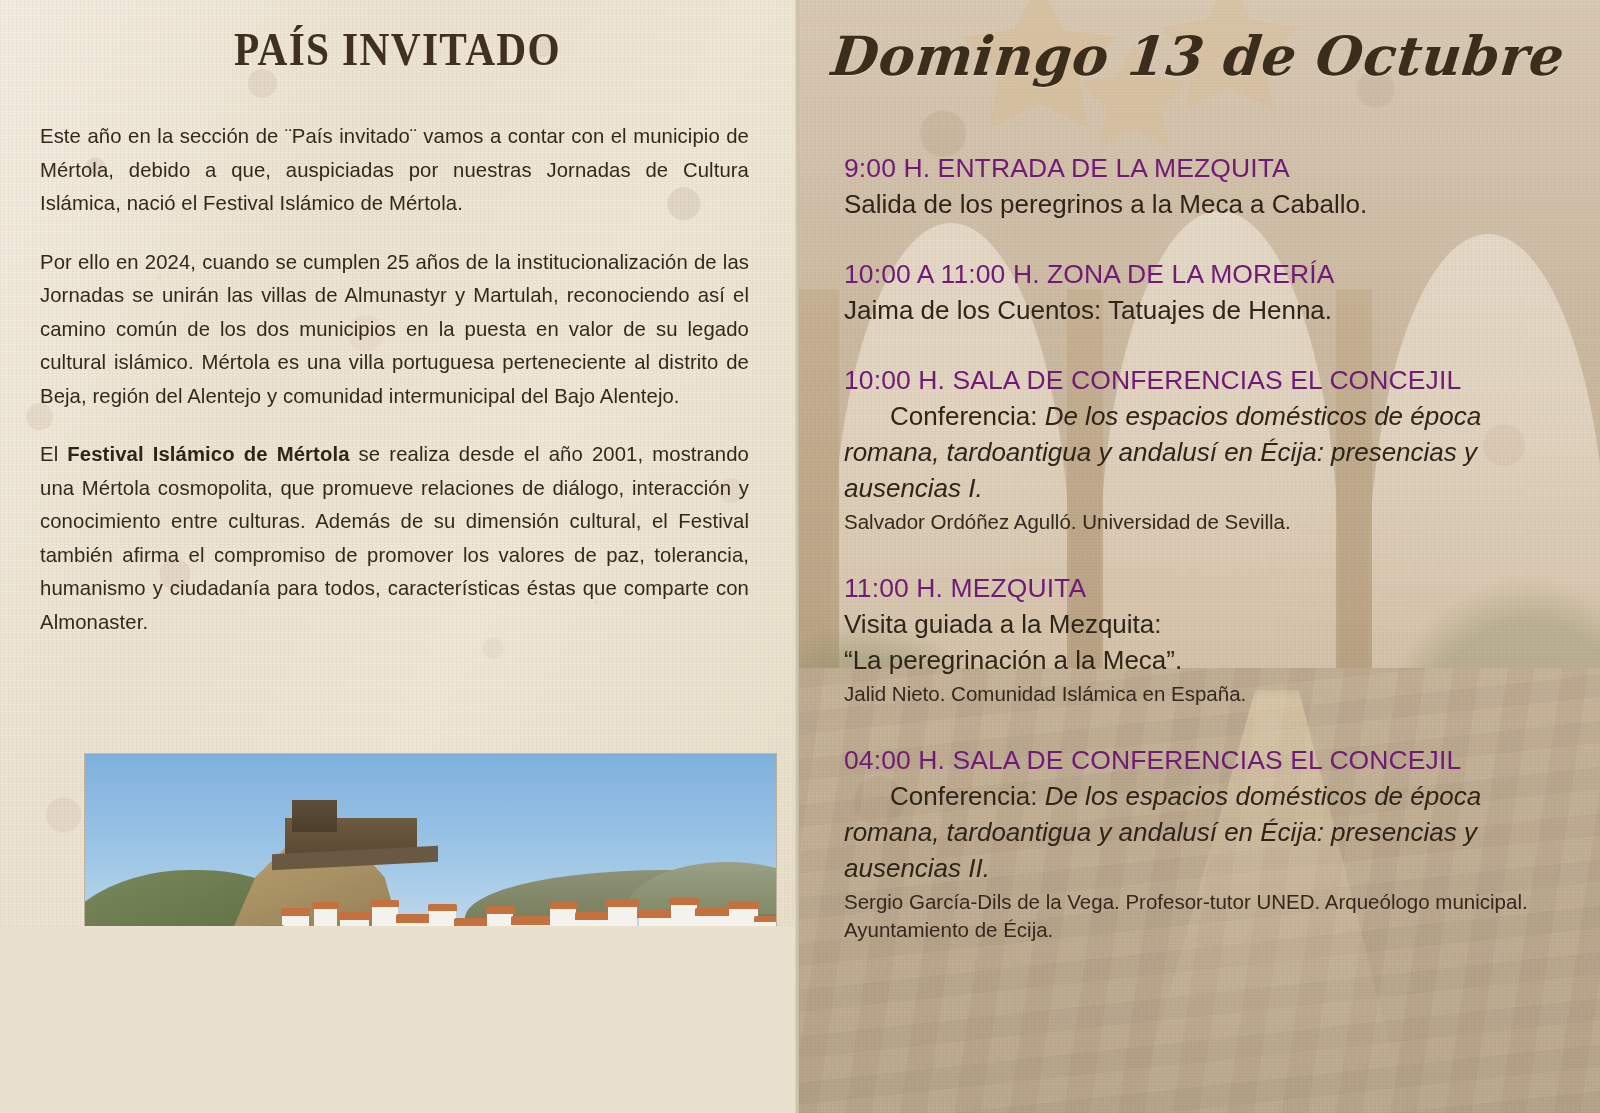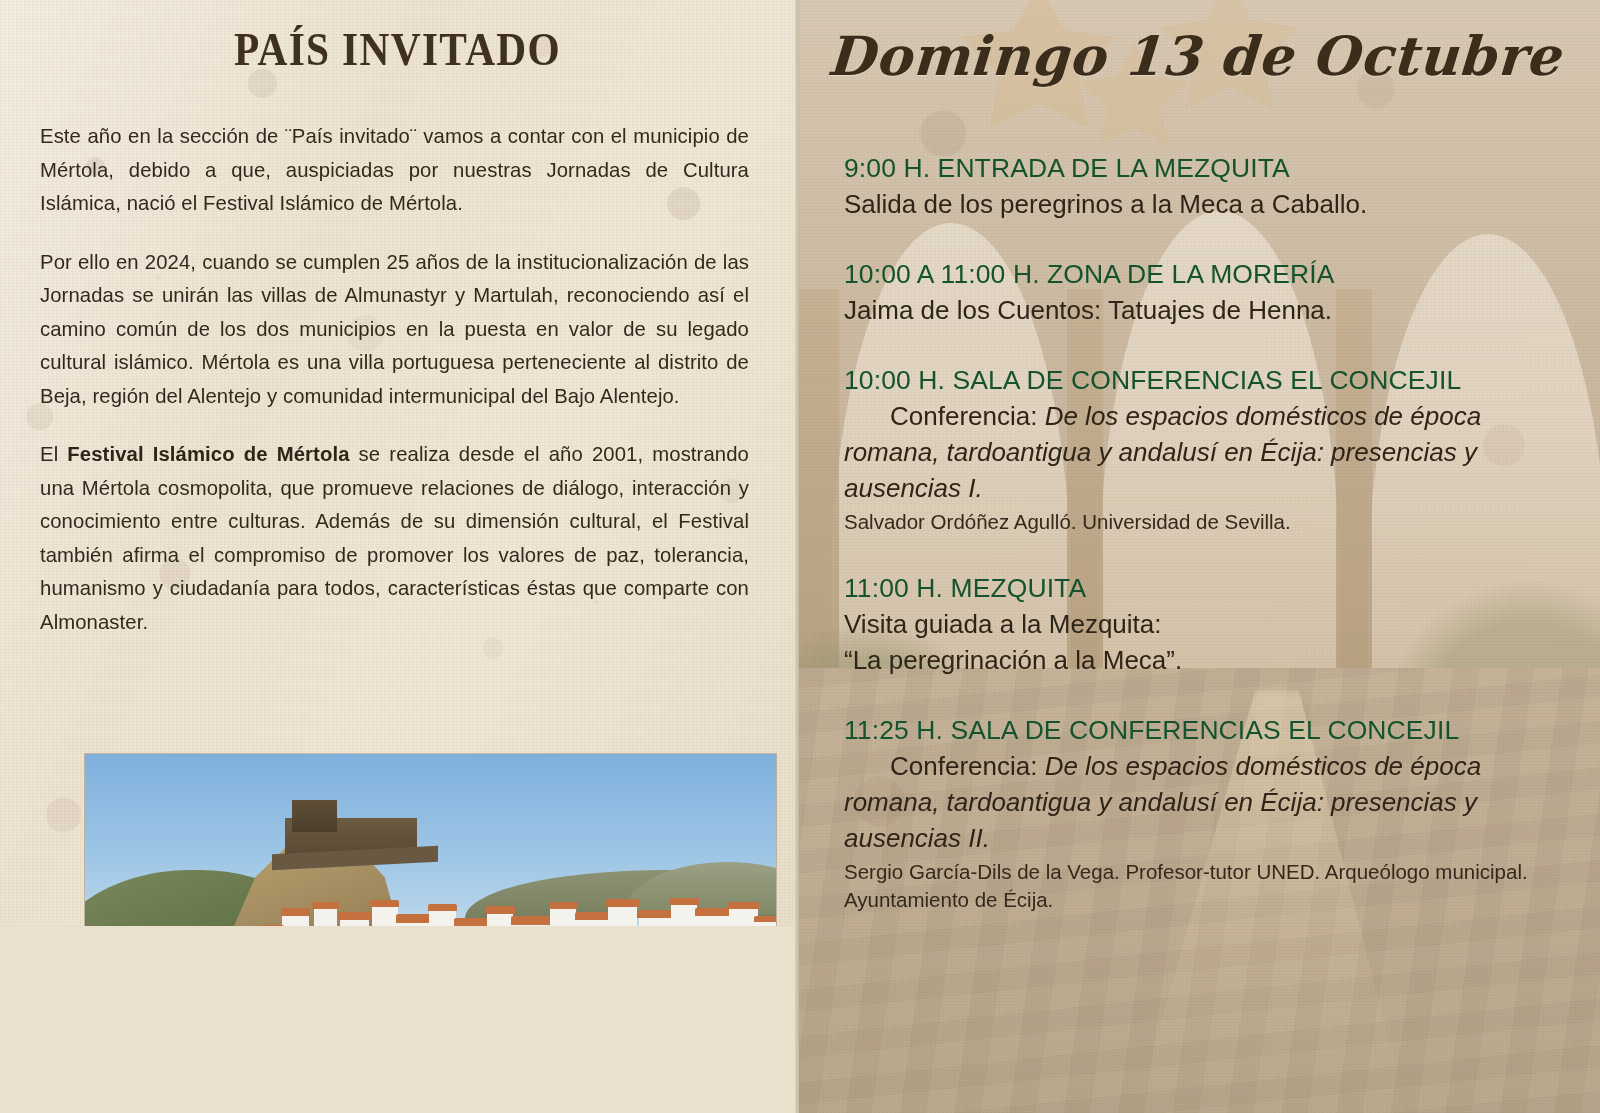--- a/index.html
+++ b/index.html
@@ -243,21 +243,21 @@
     transform:skewX(-6deg);
     text-shadow:0 1px 1px rgba(255,248,235,.35);
   }
 
   .schedule{margin:0;padding:62px 28px 0 45px;}
   .event{margin-bottom:34px;}
   .event:last-child{margin-bottom:0;}
   .ev-head{
     font-size:26.5px;
     line-height:36px;
-    color:#14532d;
+    color:#701a75;
     letter-spacing:.1px;
     white-space:nowrap;
   }
   .ev-line{
     font-size:26px;
     line-height:36px;
     color:#2f2418;
   }
   .ev-line .conf-label{font-style:normal;margin-left:46px;}
   .ev-title{font-style:italic;}
@@ -378,24 +378,25 @@
         <div class="event">
           <div class="ev-head">10:00 H. SALA DE CONFERENCIAS EL CONCEJIL</div>
           <div class="ev-line"><span class="conf-label">Conferencia: </span><span class="ev-title">De los espacios domésticos de época romana, tardoantigua y andalusí en Écija: presencias y ausencias I.</span></div>
           <div class="ev-speaker">Salvador Ordóñez Agulló. Universidad de Sevilla.</div>
         </div>
 
         <div class="event">
           <div class="ev-head">11:00 H. MEZQUITA</div>
           <div class="ev-line">Visita guiada a la Mezquita:</div>
           <div class="ev-line">“La peregrinación a la Meca”.</div>
+          <div class="ev-speaker">Jalid Nieto. Comunidad Islámica en España.</div>
         </div>
 
         <div class="event">
-          <div class="ev-head">11:25 H. SALA DE CONFERENCIAS EL CONCEJIL</div>
+          <div class="ev-head">04:00 H. SALA DE CONFERENCIAS EL CONCEJIL</div>
           <div class="ev-line"><span class="conf-label">Conferencia: </span><span class="ev-title">De los espacios domésticos de época romana, tardoantigua y andalusí en Écija: presencias y ausencias II.</span></div>
           <div class="ev-speaker">Sergio García-Dils de la Vega. Profesor-tutor UNED. Arqueólogo municipal. Ayuntamiento de Écija.</div>
         </div>
 
       </div>
     </div>
   </section>
 
 </div>
 

